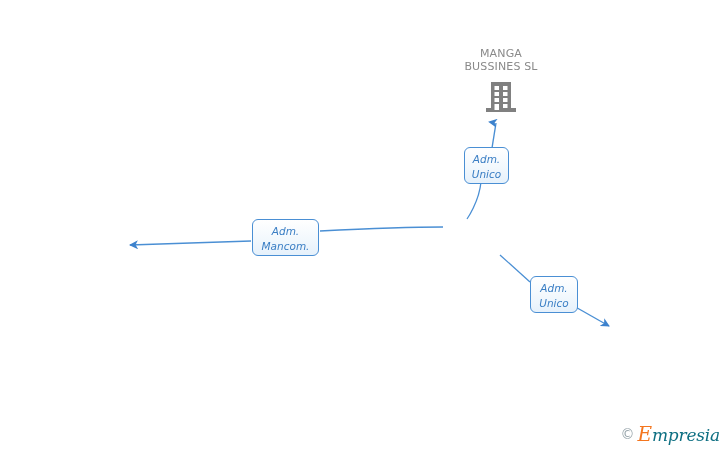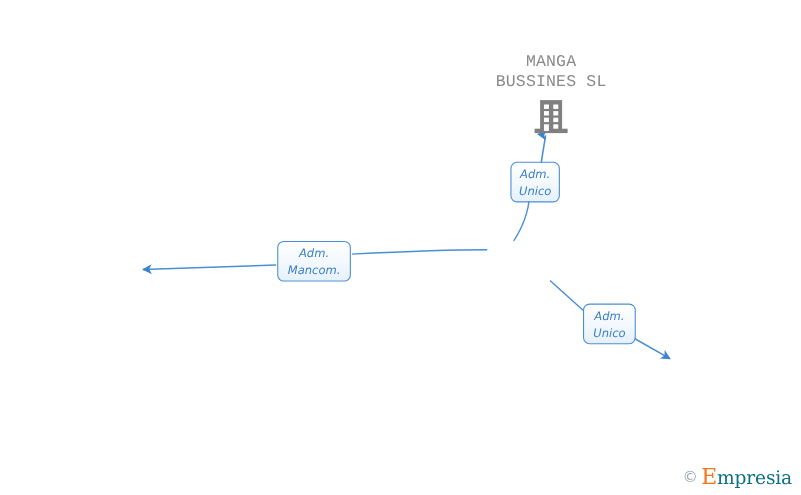--- a/index.html
+++ b/index.html
@@ -36,25 +36,24 @@
     line-height: 1.18;
   }
   .node-icon {
     display: block;
     margin: 0 auto;
     line-height: 0;
   }
   .node-label {
     display: block;
     margin-top: 3px;
-    font-size: 15px;
+    font-size: 11px;
     color: #8a8a8a;
     letter-spacing: 0.15px;
     white-space: pre-line;
-    font-family: Liberation Mono, monospace;
   }
   .node-label.highlight {
     color: #8a8a8a;
     font-weight: bold;
     letter-spacing: 0px;
   }
   .node-label.above {
     margin-top: 0;
     margin-bottom: 4px;
   }
@@ -83,20 +82,21 @@
     gap: 3px;
     user-select: none;
   }
   .wm-c {
     font-size: 14px;
     color: #9aa7ad;
     line-height: 1;
   }
   .wm-name {
     font-family: "DejaVu Serif", "Liberation Serif", serif;
+    font-style: italic;
     font-size: 17px;
     line-height: 1;
     color: #0d6f82;
     letter-spacing: -0.2px;
   }
   .wm-name .wm-e {
     color: #f4761f;
     font-size: 20px;
   }
 </style>

